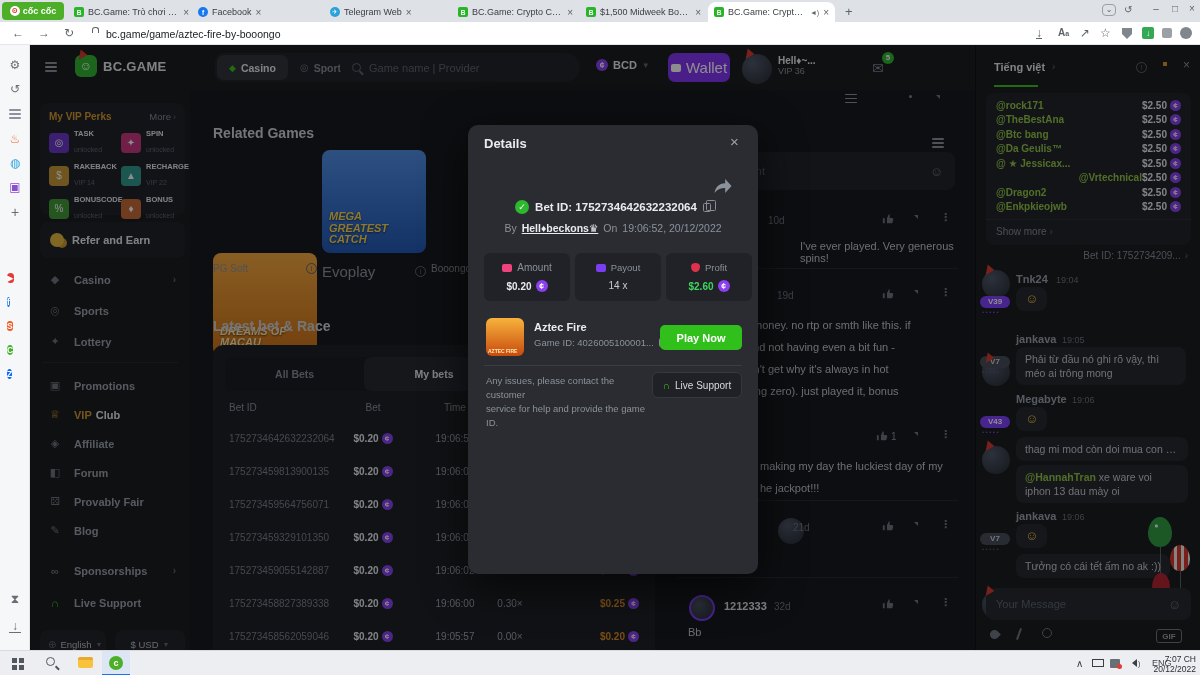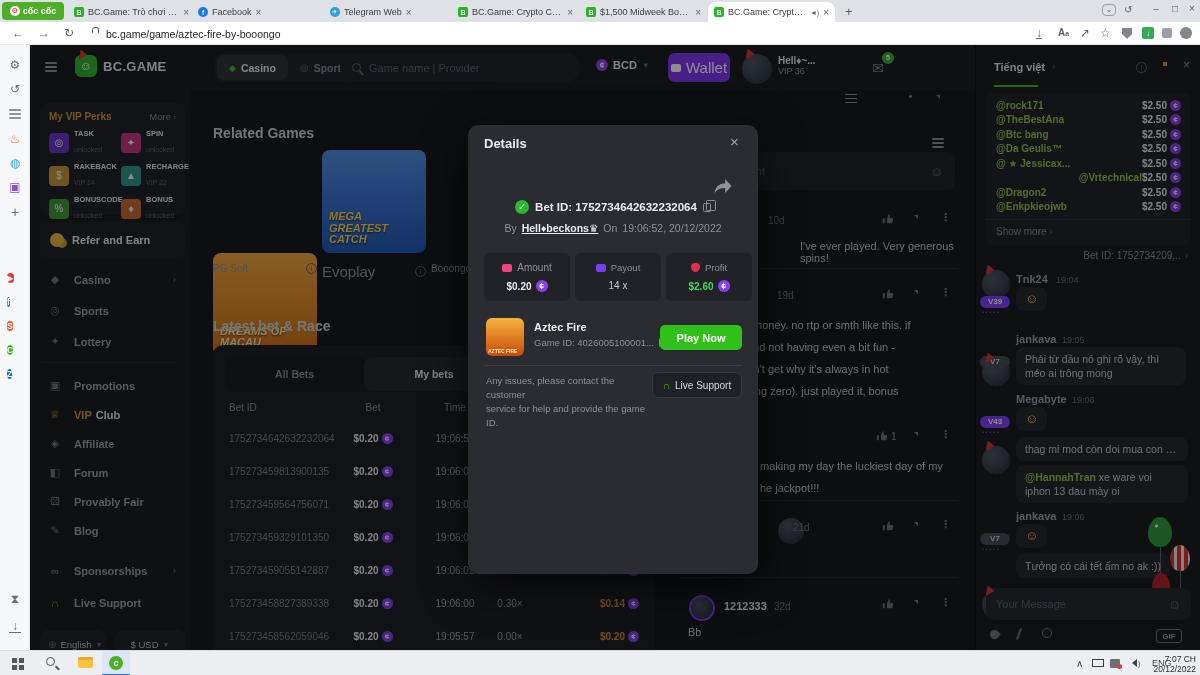--- a/index.html
+++ b/index.html
@@ -384,21 +384,21 @@
         </div>
         <div class="ab" style="left:0;top:253px;width:442px;height:20px">
           <span class="ab el" style="left:16px;width:112px;font-size:10px;color:#798089">175273458827389338</span>
           <span class="ab c" style="left:130px;width:60px;justify-content:center;gap:3px">
               <span class="w b" style="font-size:10px">$0.20</span>
               <span class="coin s">¢</span>
             </span>
           <span class="ab" style="left:212px;width:60px;text-align:center;font-size:10px;color:#9aa2ac">19:06:00</span>
           <span class="ab" style="left:272px;width:50px;text-align:center;font-size:10px;color:#9aa2ac">0.30×</span>
           <span class="ab c" style="left:340px;width:86px;justify-content:flex-end;gap:3px">
-              <span style="font-size:10px;font-weight:700;color:#dd8a1f">$0.14</span>
+              <span style="font-size:10px;font-weight:700;color:#dd8a1f">$0.25</span>
               <span class="coin s">¢</span>
             </span>
         </div>
         <div class="ab" style="left:0;top:286px;width:442px;height:20px">
           <span class="ab el" style="left:16px;width:112px;font-size:10px;color:#798089">175273458562059046</span>
           <span class="ab c" style="left:130px;width:60px;justify-content:center;gap:3px">
               <span class="w b" style="font-size:10px">$0.20</span>
               <span class="coin s">¢</span>
             </span>
           <span class="ab" style="left:212px;width:60px;text-align:center;font-size:10px;color:#9aa2ac">19:05:57</span>

